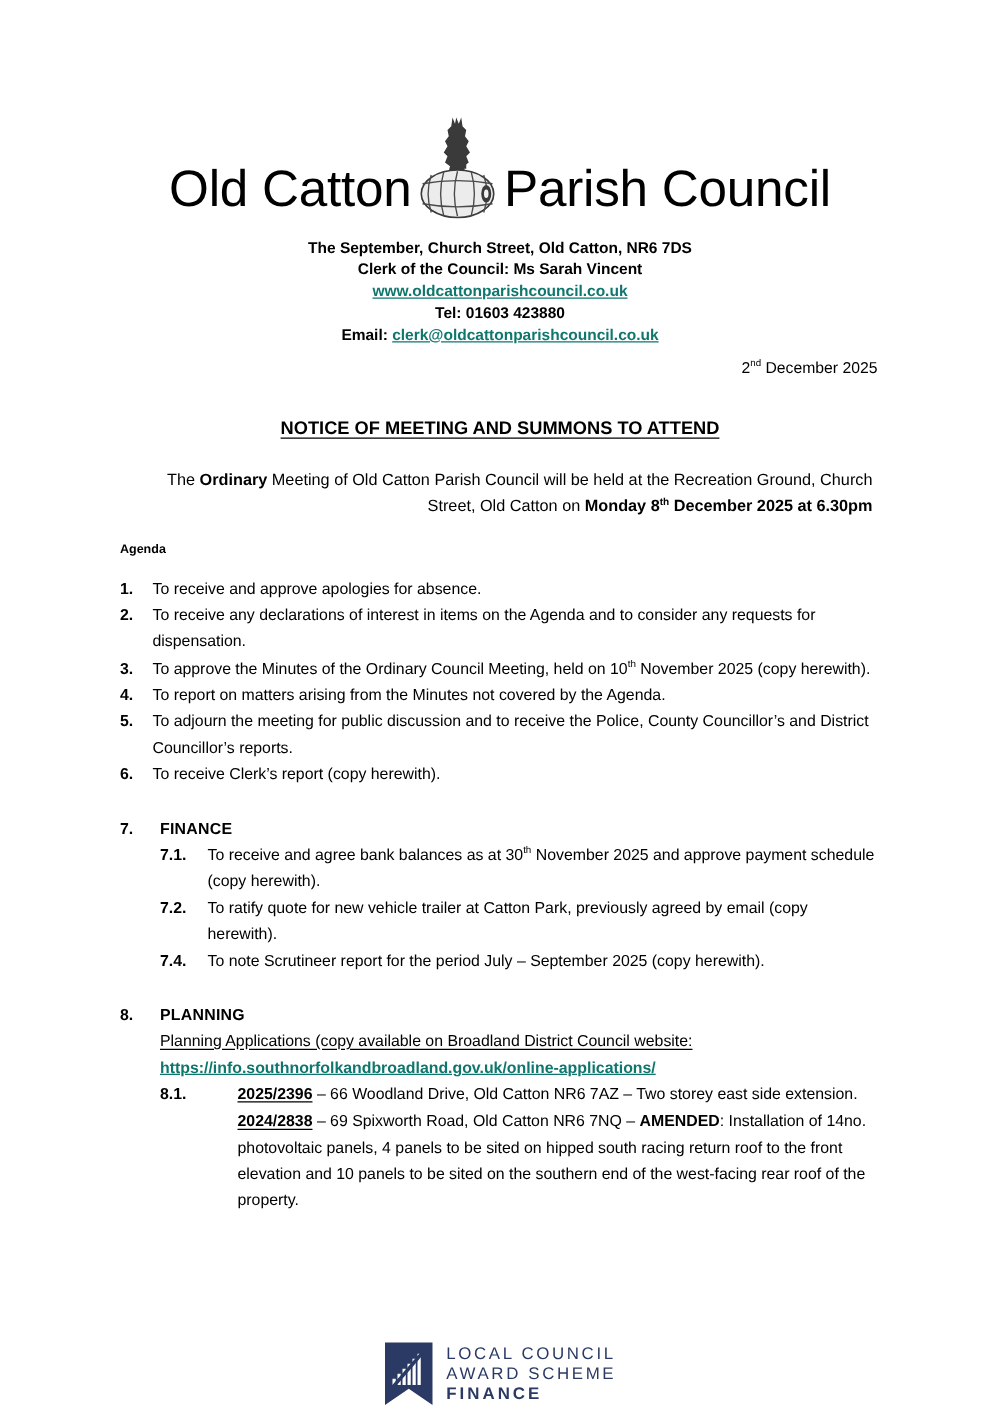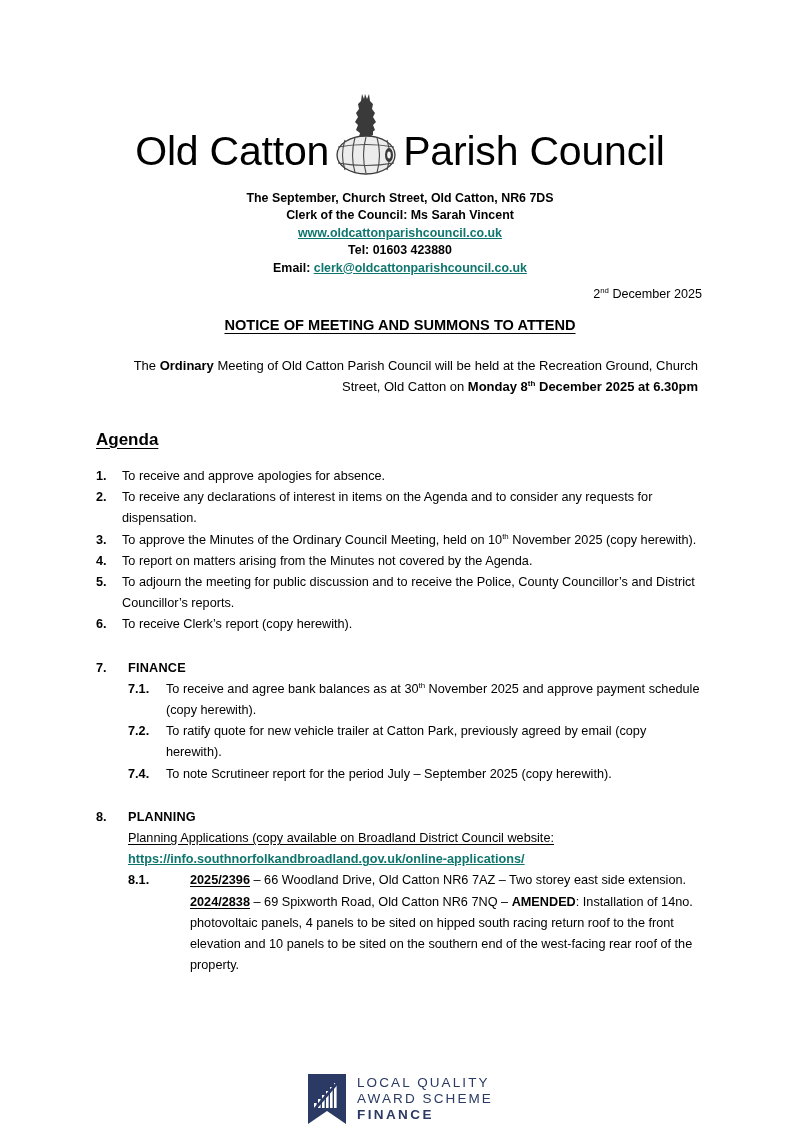--- a/index.html
+++ b/index.html
@@ -77,39 +77,38 @@
   }
   sup { font-size: 0.62em; vertical-align: super; line-height: 0; }
 
   
   .notice-heading {
     text-align: center;
     font-size: 14.6px;
     font-weight: bold;
     text-decoration: underline;
     text-underline-offset: 2.5px;
-    margin-top: 16px;
+    margin-top: 34px;
   }
 
   
   .intro {
     text-align: right;
     font-size: 13px;
     line-height: 21px;
     margin-top: 22px;
     padding: 0 6px;
   }
 
   
   .agenda-heading {
-    font-size: 17px;
-    font-weight: bold;
-    text-decoration: underline;
+    font-size: 10px;
+    font-weight: bold;
     text-underline-offset: 2.5px;
-    margin-top: 33px;
+    margin-top: 19px;
   }
 
   
   .agenda-list { margin-top: 16px; }
   .item {
     display: flex;
     font-size: 12.7px;
     line-height: 21.2px;
     margin-bottom: 0px;
   }
@@ -331,20 +330,20 @@
             <rect x="11" y="26" width="2.6" height="9"></rect>
             <rect x="15" y="22" width="2.6" height="13"></rect>
             <rect x="19" y="18" width="2.6" height="17"></rect>
             <rect x="23" y="14" width="2.6" height="21"></rect>
             <rect x="27" y="10" width="2.6" height="25"></rect>
           </g>
           <path d="M6 36 L31 7 L33 9 L8 38 z" fill="#2A3A64"></path>
         </svg>
       </span>
       <span class="badge-text">
-        <div>LOCAL QUALITY</div>
+        <div>LOCAL COUNCIL</div>
         <div>AWARD SCHEME</div>
         <div class="quality">FINANCE</div>
       </span>
     </div>
   </div>
 
 </div>
 
 </body></html>

